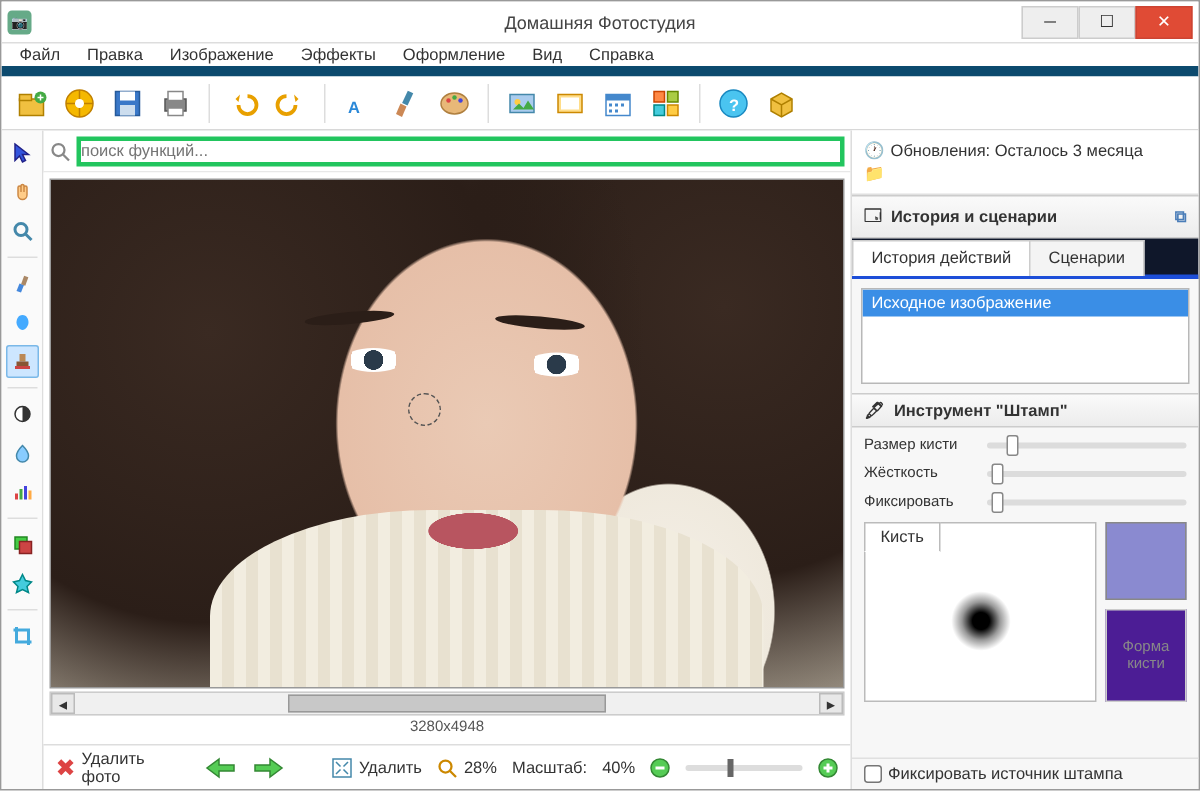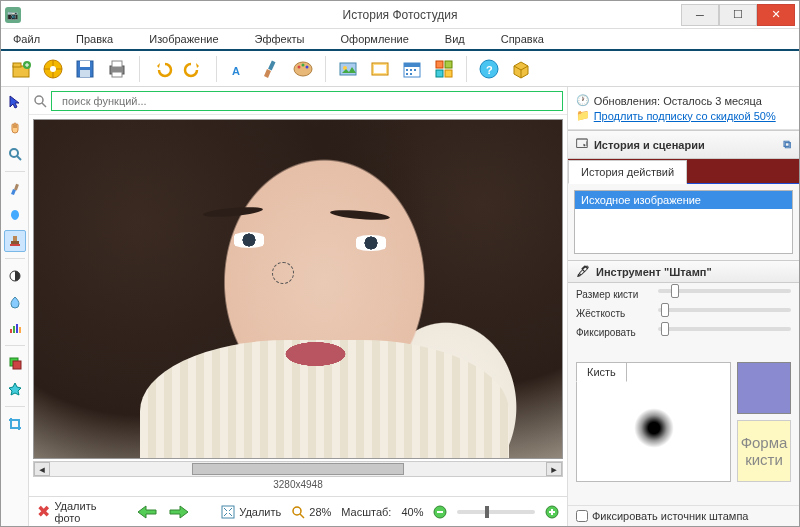--- a/index.html
+++ b/index.html
@@ -3,34 +3,34 @@
 <meta charset="utf-8">
 <style>
 *{box-sizing:border-box;margin:0;padding:0;font-family:Tahoma,Arial,sans-serif;font-size:11px;color:#333}
 body{background:#fff;width:800px;height:527px;overflow:hidden;display:flex;flex-direction:column;border:1px solid #999}
 .titlebar{height:28px;background:#fff;border-bottom:1px solid #ddd;display:flex;align-items:center;padding:0 4px;position:relative}
 .titlebar .appicon{width:16px;height:16px;background:#6a8;border-radius:3px;display:flex;align-items:center;justify-content:center;color:#fff;font-size:9px}
 .titlebar .title{position:absolute;left:0;right:0;text-align:center;font-size:12px;color:#444}
 .titlebar .winbtns{margin-left:auto;display:flex;gap:0;position:relative;z-index:2}
 .titlebar .winbtn{width:38px;height:22px;display:flex;align-items:center;justify-content:center;background:#eee;border:1px solid #ccc;cursor:pointer}
 .titlebar .winbtn.close{background:#e04b35;color:#fff;border-color:#c43}
-.menubar{height:22px;background:#fff;display:flex;align-items:center;padding:0 4px;gap:20px;border-bottom:2px solid #0c4a6e}
+.menubar{height:22px;background:#fff;display:flex;align-items:center;padding:0 4px;gap:2px;border-bottom:7px solid #0c4a6e}
 .menubar .menuitem{padding:2px 8px;cursor:pointer}
 .toolbar{height:36px;background:#fff;display:flex;align-items:center;padding:2px 6px;gap:4px;border-bottom:1px solid #d8d8d8}
 .toolbar .tb{width:28px;height:28px;display:flex;align-items:center;justify-content:center;cursor:pointer;border-radius:3px}
 .toolbar .sep{width:1px;height:26px;background:#ddd;margin:0 4px}
 .main{flex:1;display:flex;min-height:0}
 .lefttools{width:28px;background:#fafafa;border-right:1px solid #ddd;display:flex;flex-direction:column;align-items:center;padding:4px 0;gap:4px}
 .lefttools .lt{width:22px;height:22px;display:flex;align-items:center;justify-content:center;cursor:pointer;border-radius:2px}
 .lefttools .lt.active{background:#cde6ff;border:1px solid #7ab8e8}
 .lefttools .lsep{width:20px;height:1px;background:#ddd;margin:2px 0}
 .center{flex:1;display:flex;flex-direction:column;min-width:0}
 .searchbar{height:28px;padding:4px;display:flex;align-items:center;gap:4px;border-bottom:1px solid #e8e8e8}
 .searchbar .sicon{color:#888}
-.searchbar input{flex:1;border:1px solid #22c55e;height:20px;padding:2px 10px;font-size:11px}
+.searchbar input{flex:1;border:3px solid #22c55e;height:20px;padding:2px 0;font-size:11px}
 .canvas-wrap{flex:1;display:flex;flex-direction:column;min-height:0;background:#fff;padding:4px}
 .canvas{flex:1;position:relative;overflow:hidden;border:1px solid #999}
 .photo{position:absolute;inset:0;background:
  radial-gradient(ellipse 180px 220px at 55% 48%, #eacab5 0%, #e6bfa8 55%, transparent 56%),
  radial-gradient(ellipse 100px 120px at 78% 85%, #f5f0e8 0%, #efe9dd 70%, transparent 71%),
  radial-gradient(circle at 20% 30%, #3a2a22 0%, #2b1e18 40%, transparent 60%),
  radial-gradient(circle at 85% 25%, #3a2a22 0%, #2b1e18 35%, transparent 55%),
  linear-gradient(180deg,#c9c3b8 0%,#b8b2a6 60%,#a89f90 100%)}
 .photo .eye{position:absolute;width:40px;height:16px;background:radial-gradient(circle,#2a3a4a 0 30%,#fff 31% 70%,transparent 71%);border-radius:50%}
 .photo .eye.l{left:37%;top:33%}
@@ -49,47 +49,47 @@
 .bottombar{height:30px;border-top:1px solid #ddd;display:flex;align-items:center;padding:0 8px;gap:10px}
 .bottombar .btn{display:flex;align-items:center;gap:4px;cursor:pointer}
 .bottombar .zslider{width:100px;height:4px;background:#ddd;position:relative;border-radius:2px}
 .bottombar .zslider .h{position:absolute;left:35%;top:-4px;width:4px;height:12px;background:#666}
 .right{width:232px;border-left:1px solid #ddd;background:#f7f7f7;display:flex;flex-direction:column}
 .right .info{padding:6px 8px;background:#fff;border-bottom:1px solid #e0e0e0;font-size:10px}
 .right .info .row{display:flex;align-items:center;gap:4px;padding:1px 0}
 .right .info a{color:#0066cc;text-decoration:underline}
 .panel-hdr{background:linear-gradient(#fafafa,#ececec);border-top:1px solid #ccc;border-bottom:1px solid #ccc;padding:4px 8px;display:flex;align-items:center;gap:6px;font-weight:bold}
 .panel-hdr .pull{margin-left:auto;color:#4a7db8;cursor:pointer}
-.tabs{display:flex;background:#7f1d1d;border-bottom:1px solid #1d4ed8}
+.tabs{display:flex;background:#0f172a;border-bottom:3px solid #1d4ed8}
 .tabs .tab{padding:5px 12px;border:1px solid #ccc;border-bottom:none;background:#f4f4f4;margin-right:-1px;cursor:pointer;position:relative;top:1px}
 .tabs .tab.active{background:#fff;border-bottom:1px solid #fff}
 .history-list{background:#fff;border:1px solid #b8b8b8;margin:6px;height:64px;overflow:auto}
 .history-list .hi{padding:3px 6px;color:#fff;background:#3a8ee6}
 .tool-panel{padding:6px 8px;display:flex;flex-direction:column;gap:8px;flex:1}
-.tp-row{display:flex;gap:6px}
+.tp-row{display:flex;align-items:center;gap:6px}
 .tp-row .lbl{width:76px;font-size:10px}
 .slider{flex:1;height:4px;background:#dcdcdc;position:relative;border-radius:2px}
 .slider .h{position:absolute;top:-5px;width:8px;height:14px;background:#fff;border:1px solid #888;border-radius:2px}
-.brush-area{display:flex;gap:6px;margin-top:16px}
+.brush-area{display:flex;gap:6px;margin-top:0}
 .brush-preview{border:1px solid #bbb;background:#fff;flex:1;height:120px;position:relative}
 .brush-preview .tab{position:absolute;top:-1px;left:-1px;padding:3px 10px;border:1px solid #bbb;background:#fff;border-bottom:1px solid #fff}
 .brush-preview .blob{position:absolute;left:50%;top:55%;width:40px;height:40px;transform:translate(-50%,-50%);background:radial-gradient(circle,#000 0 20%,rgba(0,0,0,.4) 45%,transparent 70%)}
 .brush-side{display:flex;flex-direction:column;gap:6px;width:54px}
 .brush-side .color{height:52px;background:#8a8ad0;border:1px solid #888;cursor:pointer}
-.brush-side .shape{flex:1;border:1px solid #ccc;background:#fef9c3;display:flex;align-items:center;justify-content:center;text-align:center;color:#888;font-size:15px;cursor:pointer}
+.brush-side .shape{flex:1;border:1px solid #ccc;background:#4c1d95;display:flex;align-items:center;justify-content:center;text-align:center;color:#888;font-size:10px;cursor:pointer}
 .chk{display:flex;align-items:center;gap:4px;padding:4px 8px;font-size:10px;border-top:1px solid #e0e0e0}
 .chk input{width:12px;height:12px}
 svg{display:block}
 </style>
 </head>
 <body>
 
 <div class="titlebar">
   <div class="appicon">📷</div>
-  <div class="title">История Фотостудия</div>
+  <div class="title">Домашняя Фотостудия</div>
   <div class="winbtns">
     <div class="winbtn">─</div>
     <div class="winbtn">☐</div>
     <div class="winbtn close">✕</div>
   </div>
 </div>
 
 <div class="menubar">
   <div class="menuitem">Файл</div>
   <div class="menuitem">Правка</div>
@@ -377,31 +377,31 @@
   </div>
 
   <div class="right">
     <div class="info">
       <div class="row">
           <span style="color:#4a4">🕐</span>
           <span>Обновления: Осталось  3 месяца</span>
         </div>
       <div class="row">
           <span style="color:#c80">📁</span>
-          <a href="#">Продлить подписку со скидкой 50%</a>
         </div>
     </div>
 
     <div class="panel-hdr">
       <span>🗔</span>
       <span>История и сценарии</span>
       <span class="pull">⧉</span>
     </div>
     <div class="tabs">
       <div class="tab active">История действий</div>
+      <div class="tab">Сценарии</div>
     </div>
     <div class="history-list">
       <div class="hi">Исходное изображение</div>
     </div>
 
     <div class="panel-hdr">
       <span>🖋</span>
       <span>Инструмент "Штамп"</span>
     </div>
     <div class="tool-panel">

